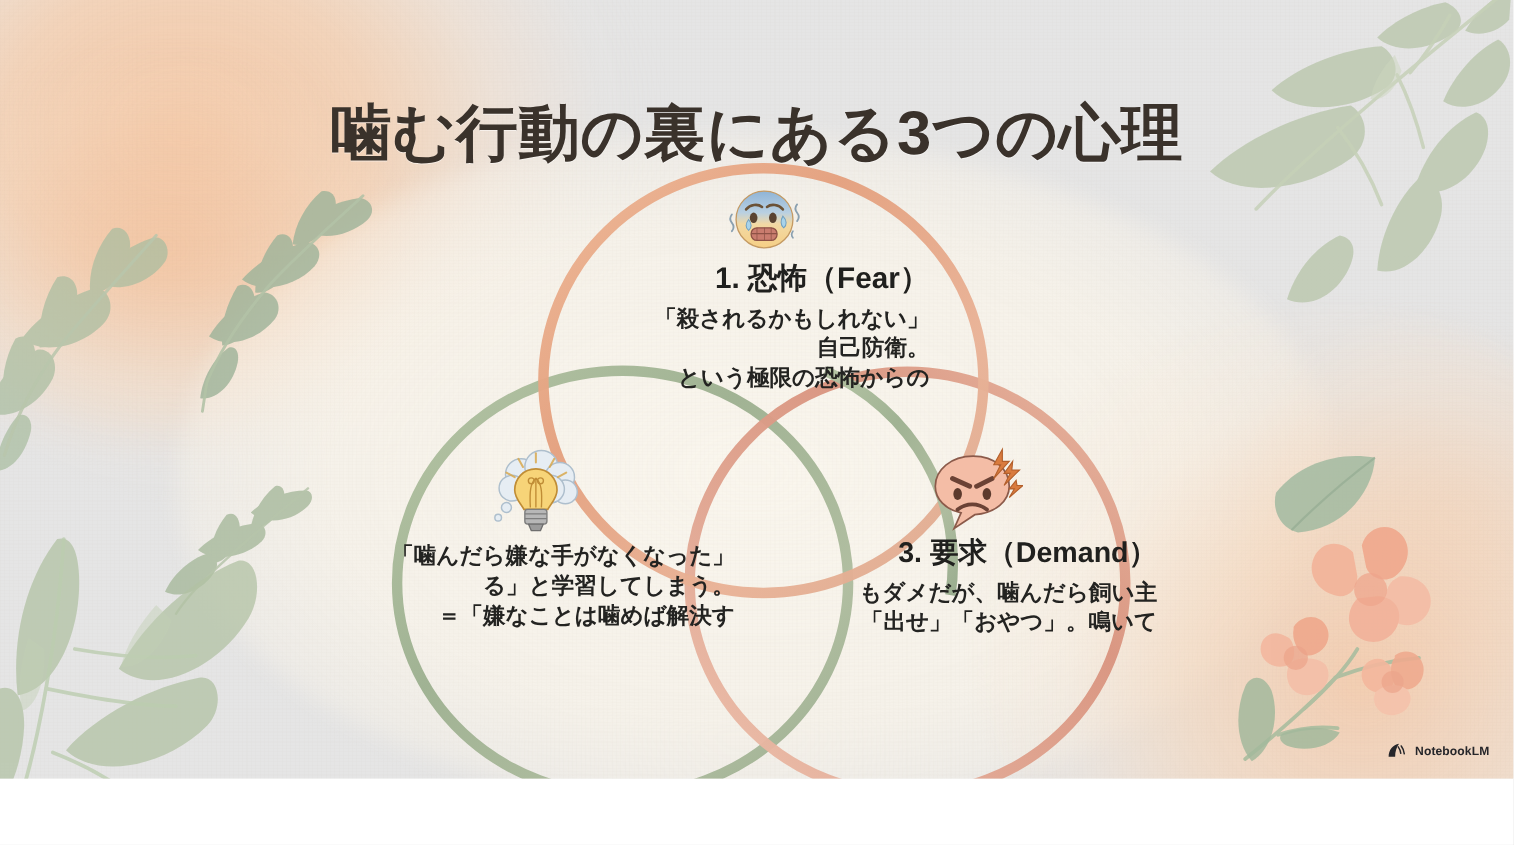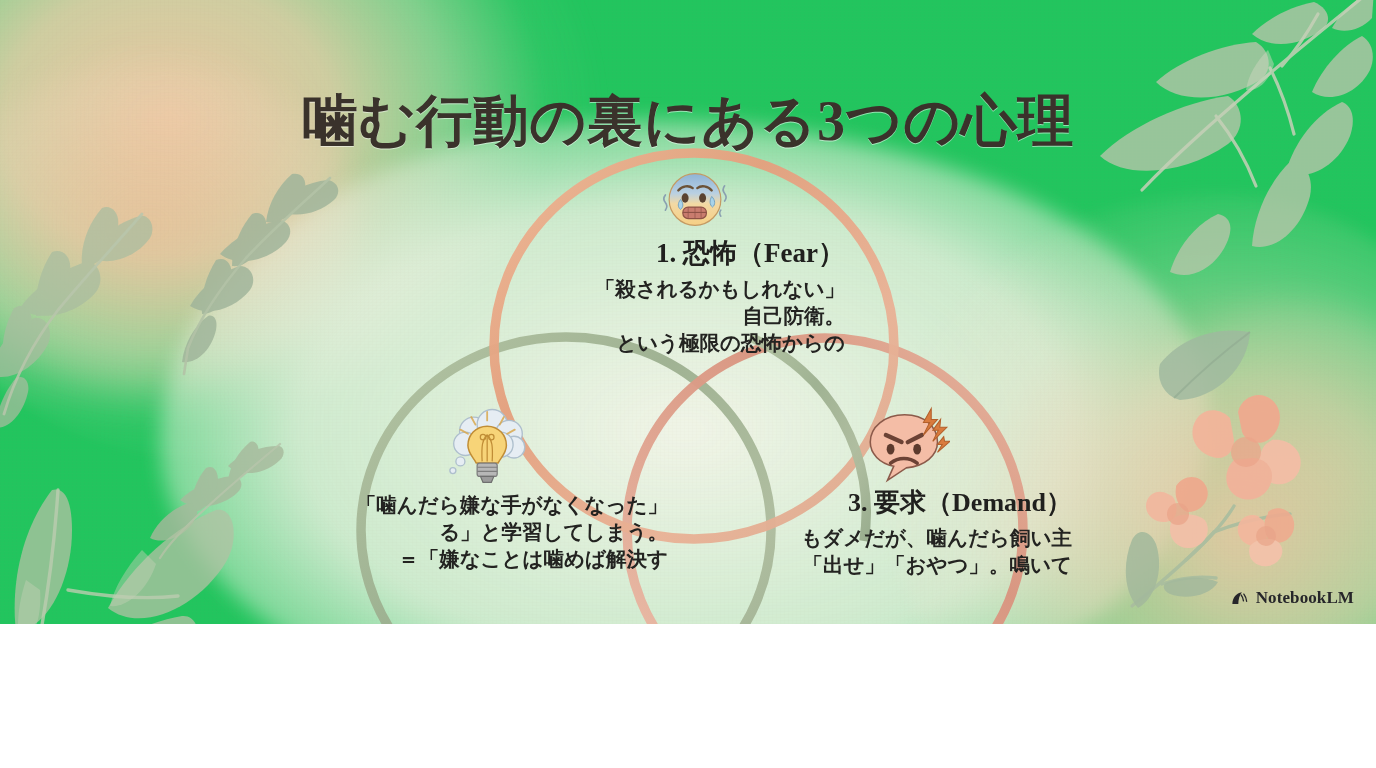--- a/index.html
+++ b/index.html
@@ -4,24 +4,24 @@
 <title>噛む行動の裏にある3つの心理</title>
 <style>
   html, body {
     margin: 0;
     padding: 0;
     background: #ffffff;
   }
   #slide {
     position: relative;
     width: 1376px;
-    height: 624px;
+    height: 708px;
     overflow: hidden;
-    background: #22c55e;
-    font-family: Liberation Serif, serif;
+    background: #e5e5e5;
+    font-family: Liberation Sans, sans-serif;
   }
 
   
   .wash {
     position: absolute;
     pointer-events: none;
   }
   #wash-peach-topleft {
     left: -120px; top: -160px;
     width: 760px; height: 620px;
@@ -159,37 +159,37 @@
     left: 247px; top: 22px; width: 300px;
   }
   #venn-cell-fear .venn-heading { font-size: 27px; }
 
   
   #venn-cell-false-learning {
     left: 10px; top: 268px; width: 360px;
   }
   
   #venn-cell-demand {
-    left: 444px; top: 268px; width: 330px;
+    left: 424px; top: 268px; width: 330px;
   }
 
   .emoji-svg { display: block; margin: 0 auto; }
 
   
   #watermark {
     position: absolute;
     right: 22px;
     bottom: 16px;
     display: flex;
     align-items: center;
     gap: 7px;
     z-index: 9;
   }
   #watermark-label {
-    font-size: 17px;
+    font-size: 11px;
     font-weight: 600;
     color: #26262a;
     letter-spacing: 0.1px;
   }
 </style>
 </head>
 <body>
 
 <div id="slide">
 

